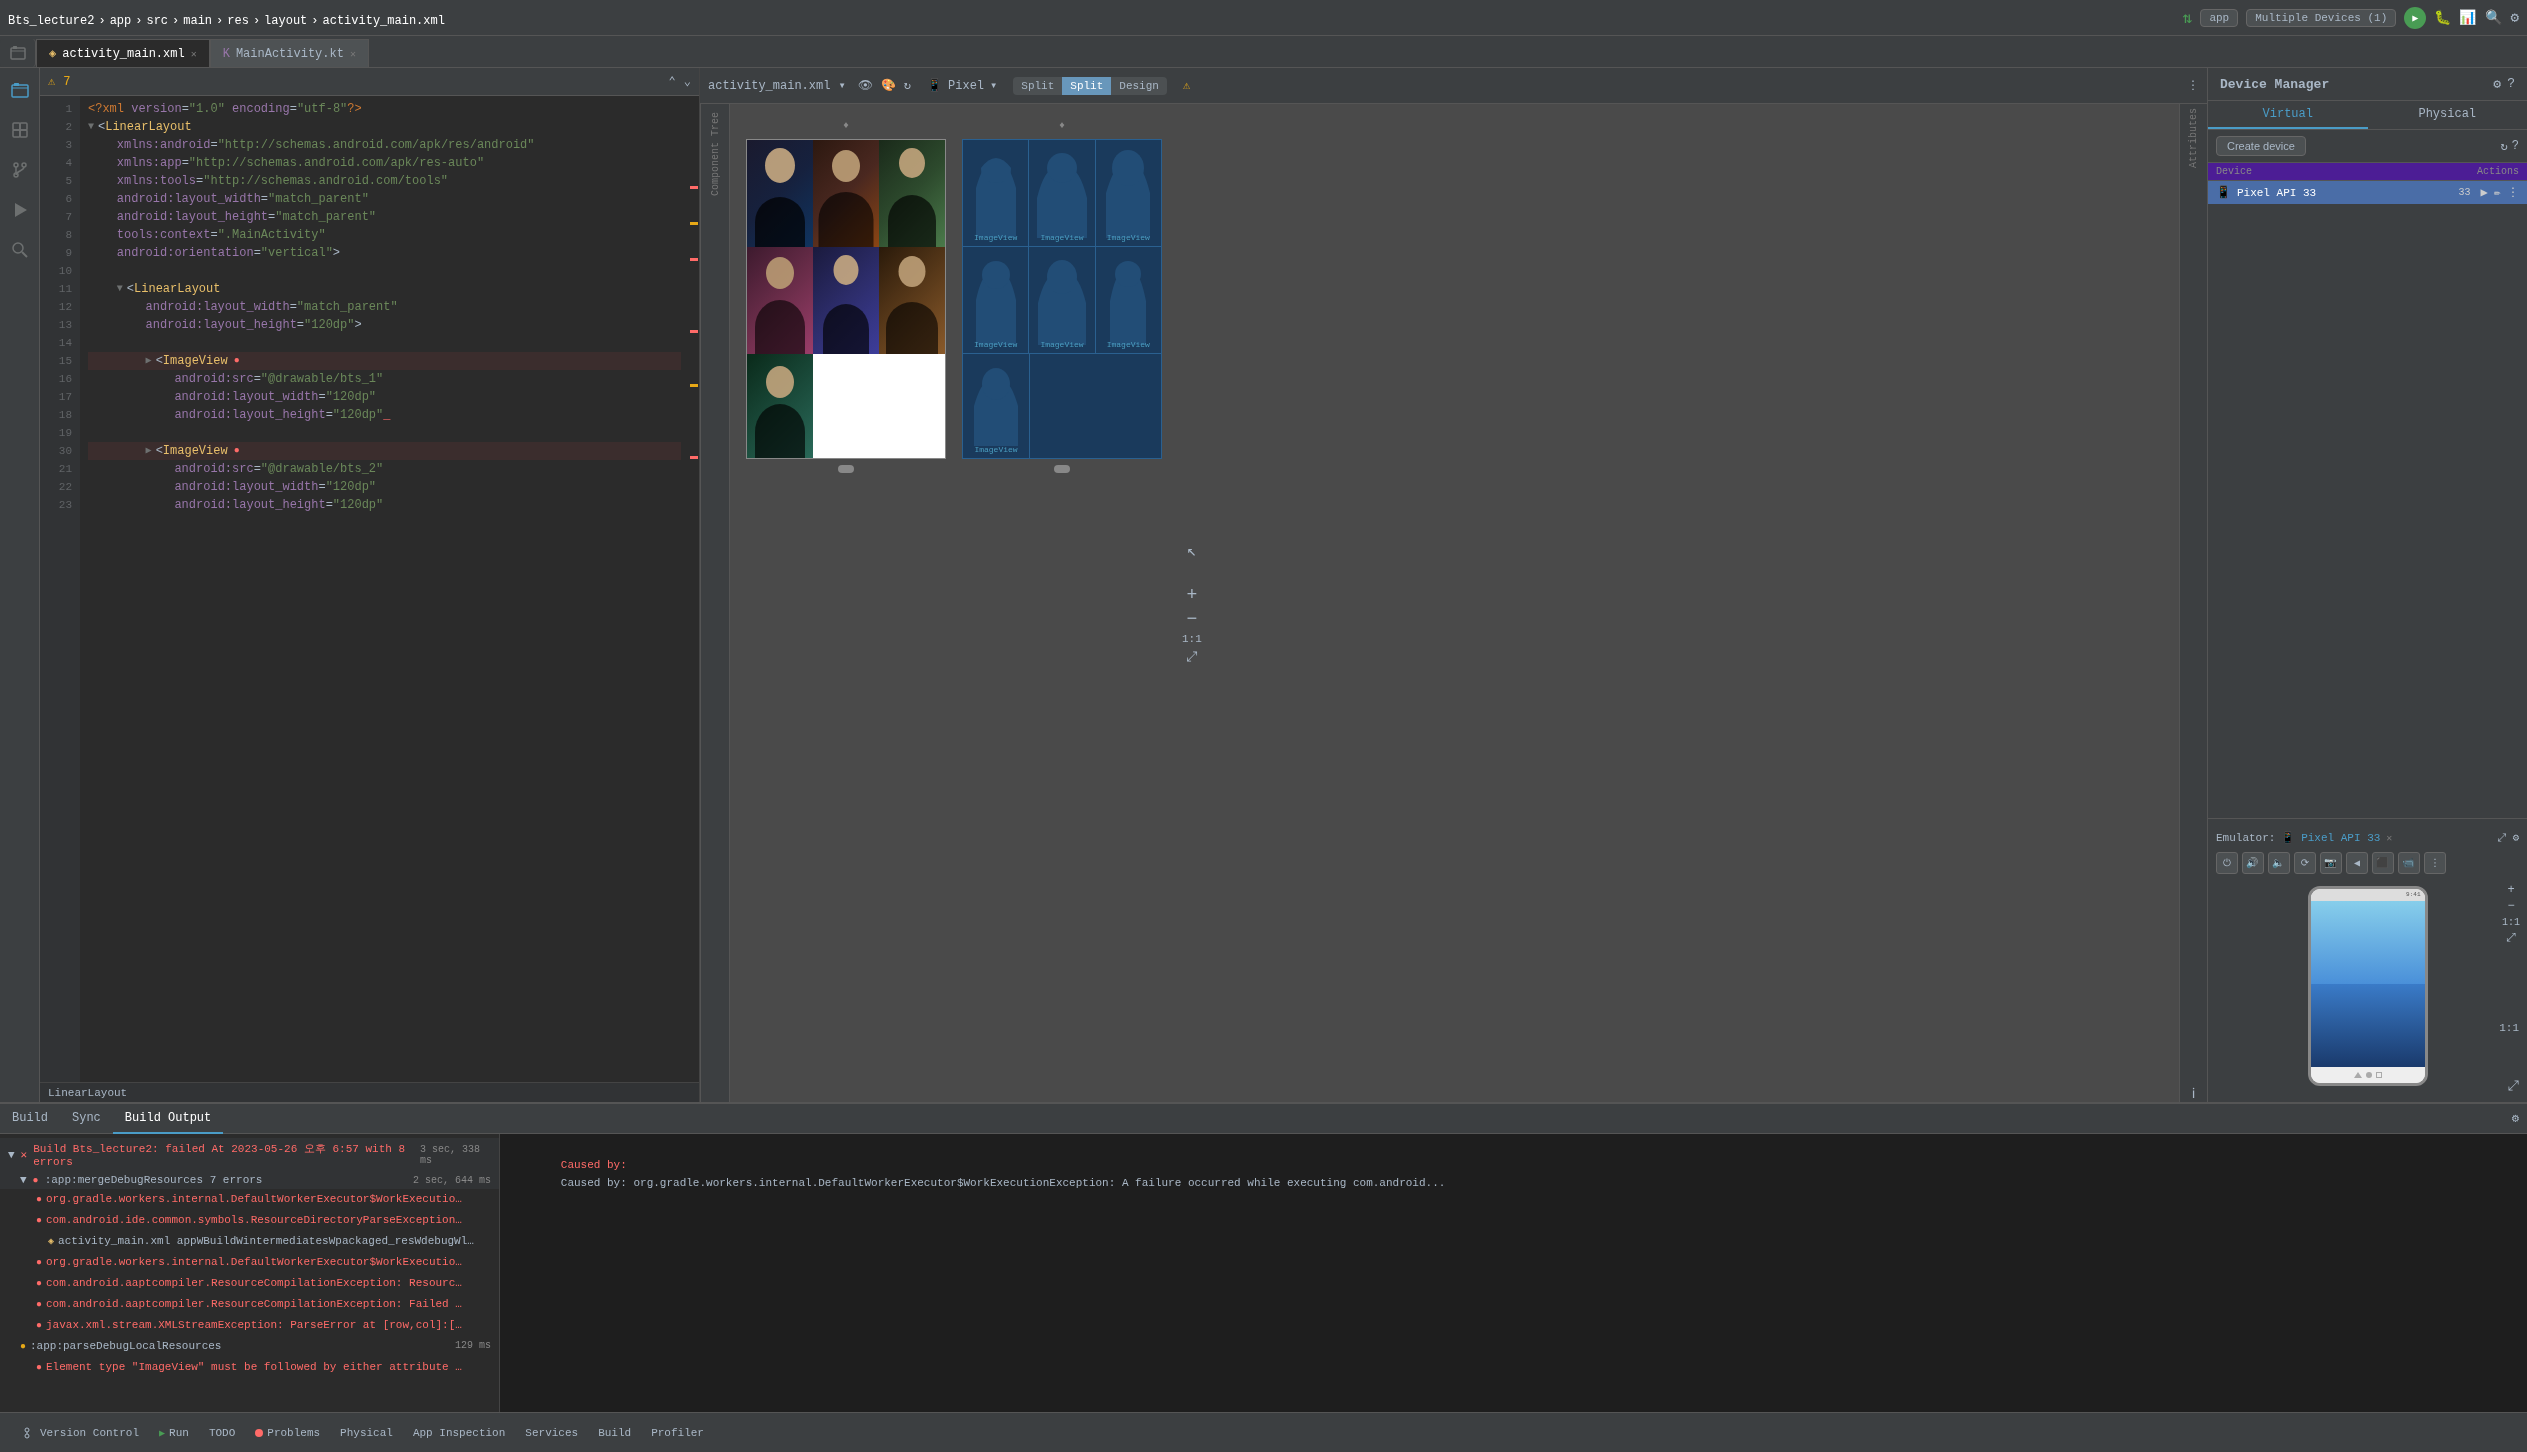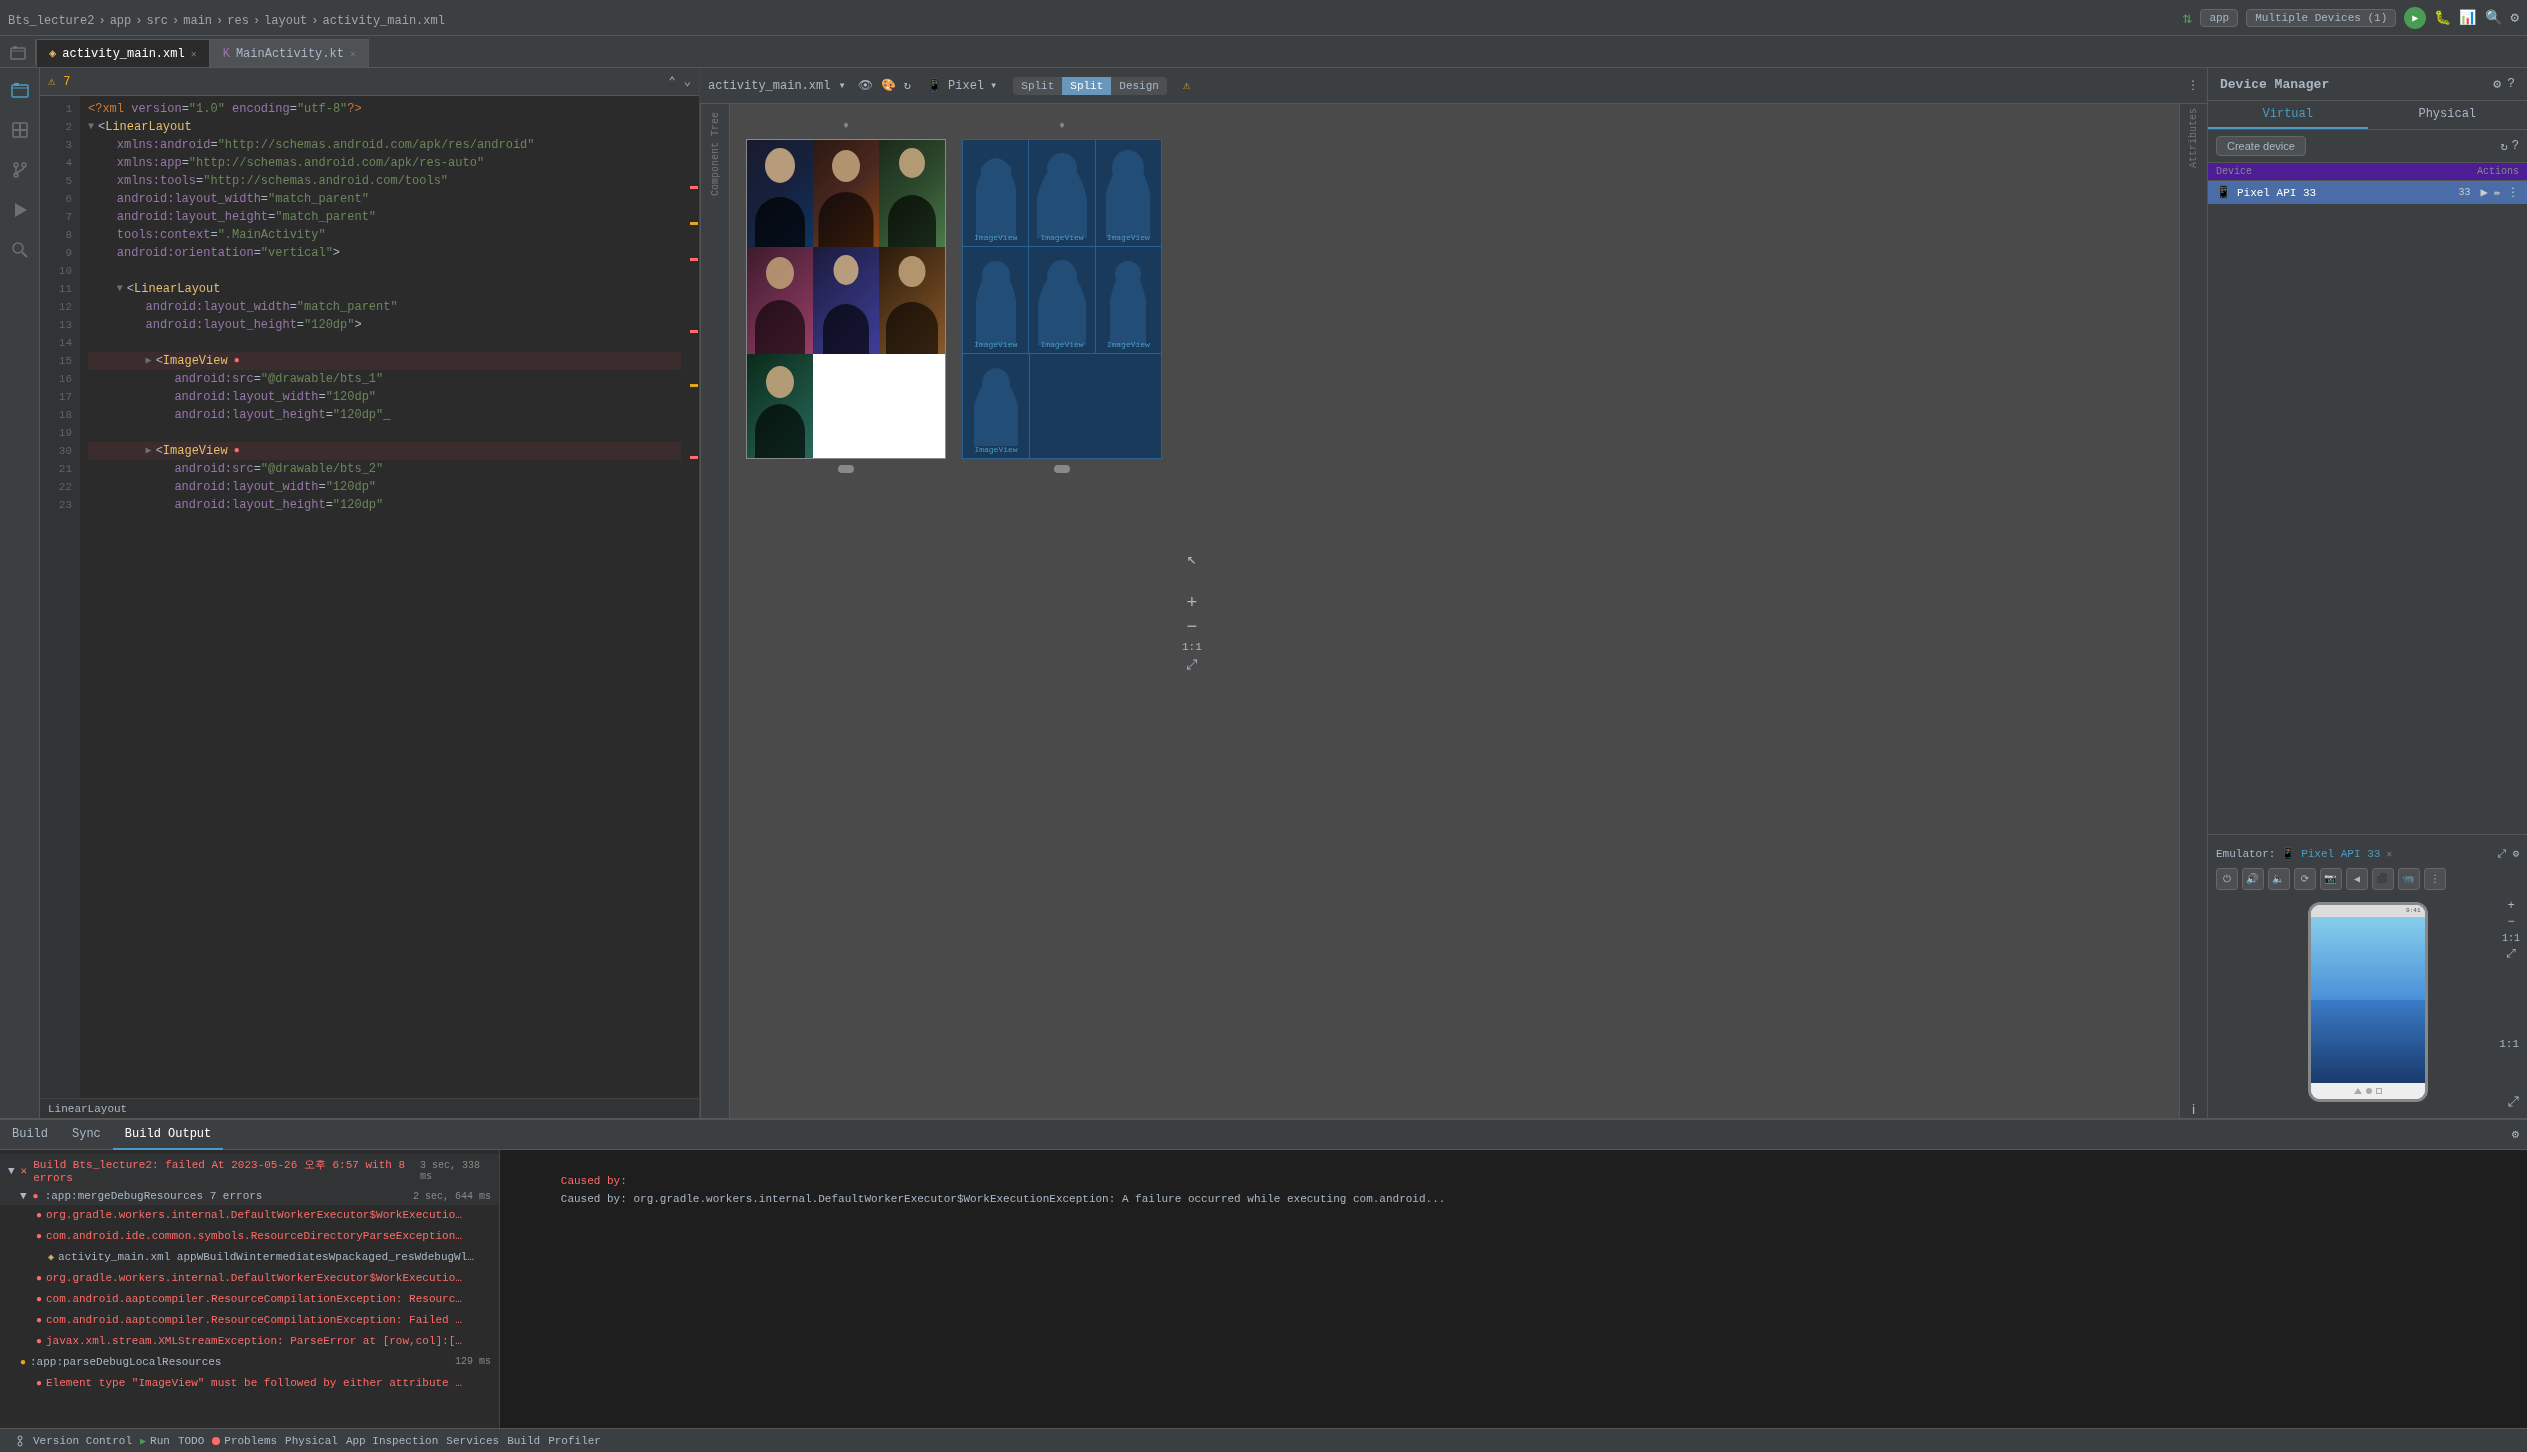--- a/index.html
+++ b/index.html
@@ -25,21 +25,21 @@
       border-bottom: 1px solid #555;
       flex-shrink: 0;
     }
     .top-bar-breadcrumb {
       display: flex;
       align-items: center;
       gap: 4px;
       font-size: 12px;
       color: #a9b7c6;
     }
-    .top-bar-breadcrumb span { color: #a3a3a3; margin-top: 6px; }
+    .top-bar-breadcrumb span { color: #ffffff; margin-top: 6px; }
     .top-bar-right {
       margin-left: auto;
       display: flex;
       align-items: center;
       gap: 8px;
     }
     .btn-pill {
       background: #4c5052;
       border: 1px solid #666;
       border-radius: 4px;
@@ -432,26 +432,26 @@
     }
     .error-line {
       white-space: pre;
       line-height: 18px;
     }
     .error-red { color: #ff6b68; }
     .error-normal { color: #a9b7c6; }
 
     
     .status-bar {
-      height: 24px;
+      height: 40px;
       background: #3c3f41;
       display: flex;
       align-items: center;
-      padding: 0 17px;
-      gap: 8px;
+      padding: 0 24px;
+      gap: 20px;
       font-size: 11px;
       color: #a9b7c6;
       border-top: 1px solid #555;
       flex-shrink: 0;
     }
     .status-item { display: flex; align-items: center; gap: 4px; cursor: pointer; }
     .status-item .dot-red { width: 8px; height: 8px; border-radius: 50%; background: #ff6b68; }
 
     
     .error-output::-webkit-scrollbar { height: 6px; }

